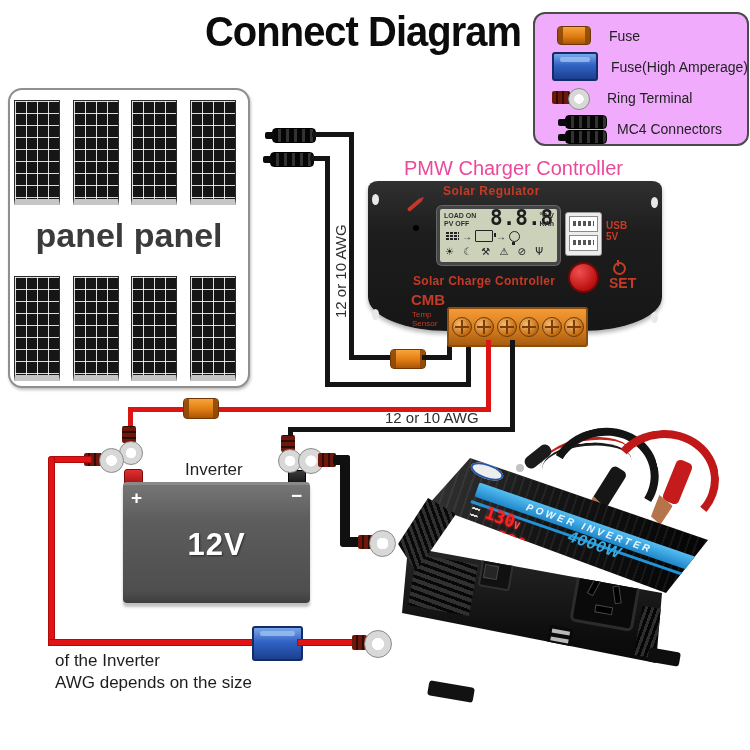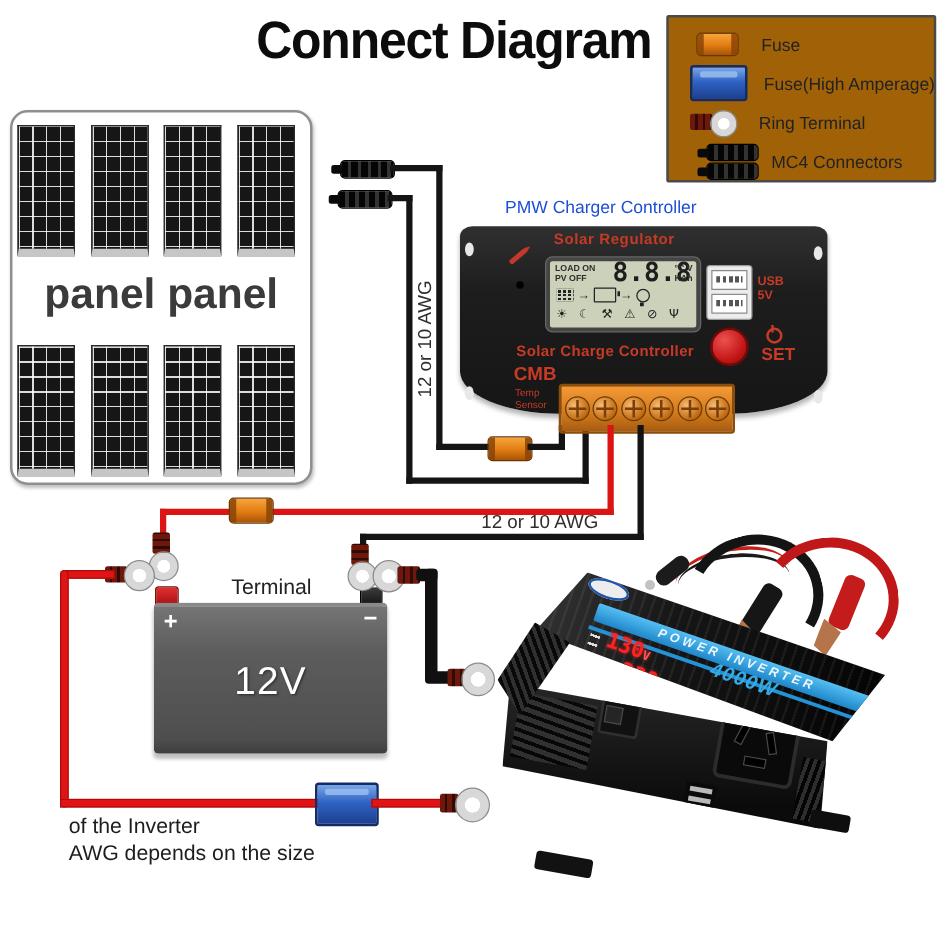--- a/index.html
+++ b/index.html
@@ -3,21 +3,21 @@
 <meta charset="utf-8">
 <style>
   html,body{margin:0;padding:0;background:#fff;}
   #canvas{position:relative;width:750px;height:750px;background:#fff;overflow:hidden;
           font-family:"Liberation Sans",sans-serif;color:#1a1a1a;}
   .abs{position:absolute;}
   
   .main-title{font-weight:bold;font-size:42px;letter-spacing:-1px;transform:scaleX(.95);
               transform-origin:left;white-space:nowrap;color:#0c0c0c;}
   
-  .legend{border:2px solid #4a4a4a;border-radius:2px;background:#a16207;text-decoration:underline;}
+  .legend{border:2px solid #4a4a4a;border-radius:12px;background:#f0abfc;text-decoration:underline;}
   .legend-row{position:absolute;left:12px;display:flex;align-items:center;}
   .legend-label{font-size:14px;color:#222;white-space:nowrap;}
   
   .fuse-o{background:linear-gradient(180deg,#f7a53c,#e07c12 55%,#a85408);
           border:1px solid #6e3604;border-radius:4px;}
   .fuse-o::before,.fuse-o::after{content:"";position:absolute;top:0;bottom:0;width:5px;
           background:#8a4406;opacity:.85;}
   .fuse-o::before{left:0;border-radius:3px 0 0 3px;}
   .fuse-o::after{right:0;border-radius:0 3px 3px 0;}
   .fuse-b{background:linear-gradient(180deg,#7aa6e8,#2f63c4 45%,#1d3f8f);
@@ -41,21 +41,21 @@
   .cable{background:#101010;border-radius:3px;}
   
   .sp-frame{background:#fff;border:2px solid #8f8f8f;border-radius:14px;
             box-shadow:1px 2px 3px rgba(0,0,0,.25);}
   .sp-panel{position:absolute;width:44px;height:98px;background-color:#161616;
      background-image:repeating-linear-gradient(to right,rgba(255,255,255,.85) 0 1px,transparent 1px 11px),
                       repeating-linear-gradient(to bottom,rgba(255,255,255,.85) 0 1px,transparent 1px 12px);
      border:1px solid #2a2a2a;border-bottom:6px solid #c6c6c6;}
   .sp-label{font-weight:bold;font-size:34px;color:#3b3b3b;text-align:center;}
   
-  .ctrl-title{font-size:14px;color:#1d4ed8;}
+  .ctrl-title{font-size:20px;color:#ec4899;}
   .ctrl-body{background:linear-gradient(180deg,#303030,#1d1d1d 35%,#161616);
              border-radius:10px 10px 80px 80px / 8px 8px 34px 34px;
              box-shadow:0 3px 4px rgba(0,0,0,.3);}
   .ctrl-hole{background:#e8e8e8;border-radius:50%;}
   .red-txt{color:#c63a26;font-weight:bold;}
   .lcd{background:#ccd2ba;border:3px solid #454545;border-radius:5px;box-shadow:0 0 0 1px #666;}
   .lcd-tiny{font-size:7px;font-weight:bold;color:#2e2e2e;line-height:8px;white-space:nowrap;}
   .lcd-digits{font-family:"DejaVu Sans Mono",monospace;font-weight:bold;font-size:21px;
               color:#1d1d1d;letter-spacing:0px;line-height:22px;}
   .lcd-icons{font-size:10px;color:#222;letter-spacing:3px;white-space:nowrap;
@@ -85,21 +85,21 @@
   .pwr-ring{width:9px;height:9px;border:2px solid #c63a26;border-radius:50%;}
   .pwr-tick{width:2px;height:6px;background:#c63a26;}
   .pen-icon{width:17px;height:4px;background:#c0392b;border-radius:2px;transform:rotate(-40deg);}
   .pen-icon::after{content:"";position:absolute;right:-4px;top:0;border-left:5px solid #c0392b;
        border-top:2px solid transparent;border-bottom:2px solid transparent;}
   
   .bat-body{background:linear-gradient(180deg,#757575,#5d5d5d 30%,#4e4e4e 90%,#3e3e3e);
             border-radius:4px;border-top:3px solid #8a8a8a;box-shadow:0 4px 3px rgba(0,0,0,.25);}
   .bat-label{font-size:17px;color:#222;}
   .bat-sign{color:#fff;font-weight:bold;font-size:19px;}
-  .bat-v{color:#fff;font-weight:normal;font-size:31px;letter-spacing:1px;text-shadow:1px 1px 2px rgba(0,0,0,.5);}
+  .bat-v{color:#fff;font-weight:bold;font-size:31px;letter-spacing:1px;text-shadow:1px 1px 2px rgba(0,0,0,.5);}
   .post-red{background:linear-gradient(180deg,#e03030,#a81212);border-radius:3px 3px 0 0;border:1px solid #7c0c0c;}
   .post-blk{background:linear-gradient(180deg,#3a3a3a,#151515);border-radius:3px 3px 0 0;border:1px solid #000;}
   
   .awg-label{font-size:15px;color:#2e2e2e;white-space:nowrap;}
   .note-text{font-size:17px;color:#1d1d1d;line-height:22px;}
   
   .inv-top{clip-path:polygon(55px 10px,293px 92px,251px 145px,13px 57px);
      background:linear-gradient(109deg,#3a3a3a,#161616 40%,#050505 90%);}
   .inv-ridges{position:absolute;inset:0;
      background:repeating-linear-gradient(109deg,rgba(255,255,255,.06) 0 2px,transparent 2px 8px);}
@@ -249,21 +249,21 @@
   <div class="abs wire-red" style="left:128px;top:407px;width:363px;height:5px;"></div>
   <div class="abs fuse-o" style="left:183px;top:398px;width:34px;height:19px;"></div>
   <div class="abs wire-red" style="left:128px;top:407px;width:5px;height:24px;"></div>
 
   <div class="abs wire" style="left:510px;top:340px;width:5px;height:92px;"></div>
   <div class="abs wire" style="left:288px;top:427px;width:227px;height:5px;"></div>
   <div class="abs wire" style="left:288px;top:427px;width:5px;height:13px;"></div>
 
   <div class="abs awg-label" style="left:385px;top:409px;">12 or 10 AWG</div>
 
-  <div class="abs bat-label" style="left:185px;top:460px;">Terminal</div>
+  <div class="abs bat-label" style="left:185px;top:460px;">Inverter</div>
   <div class="abs post-red" style="left:124px;top:469px;width:17px;height:14px;"></div>
   <div class="abs post-blk" style="left:288px;top:470px;width:16px;height:13px;"></div>
   <div class="abs bat-body" style="left:123px;top:482px;width:187px;height:118px;">
     <div class="abs bat-sign" style="left:8px;top:2px;">+</div>
     <div class="abs bat-sign" style="right:8px;top:0px;">−</div>
     <div class="abs bat-v" style="left:0;right:0;top:42px;text-align:center;">12V</div>
   </div>
 
   <div class="abs rt-sleeve-v" style="left:122px;top:426px;width:14px;height:17px;"></div>
   <div class="abs rt-ring" style="left:119px;top:441px;width:22px;height:22px;"></div>

